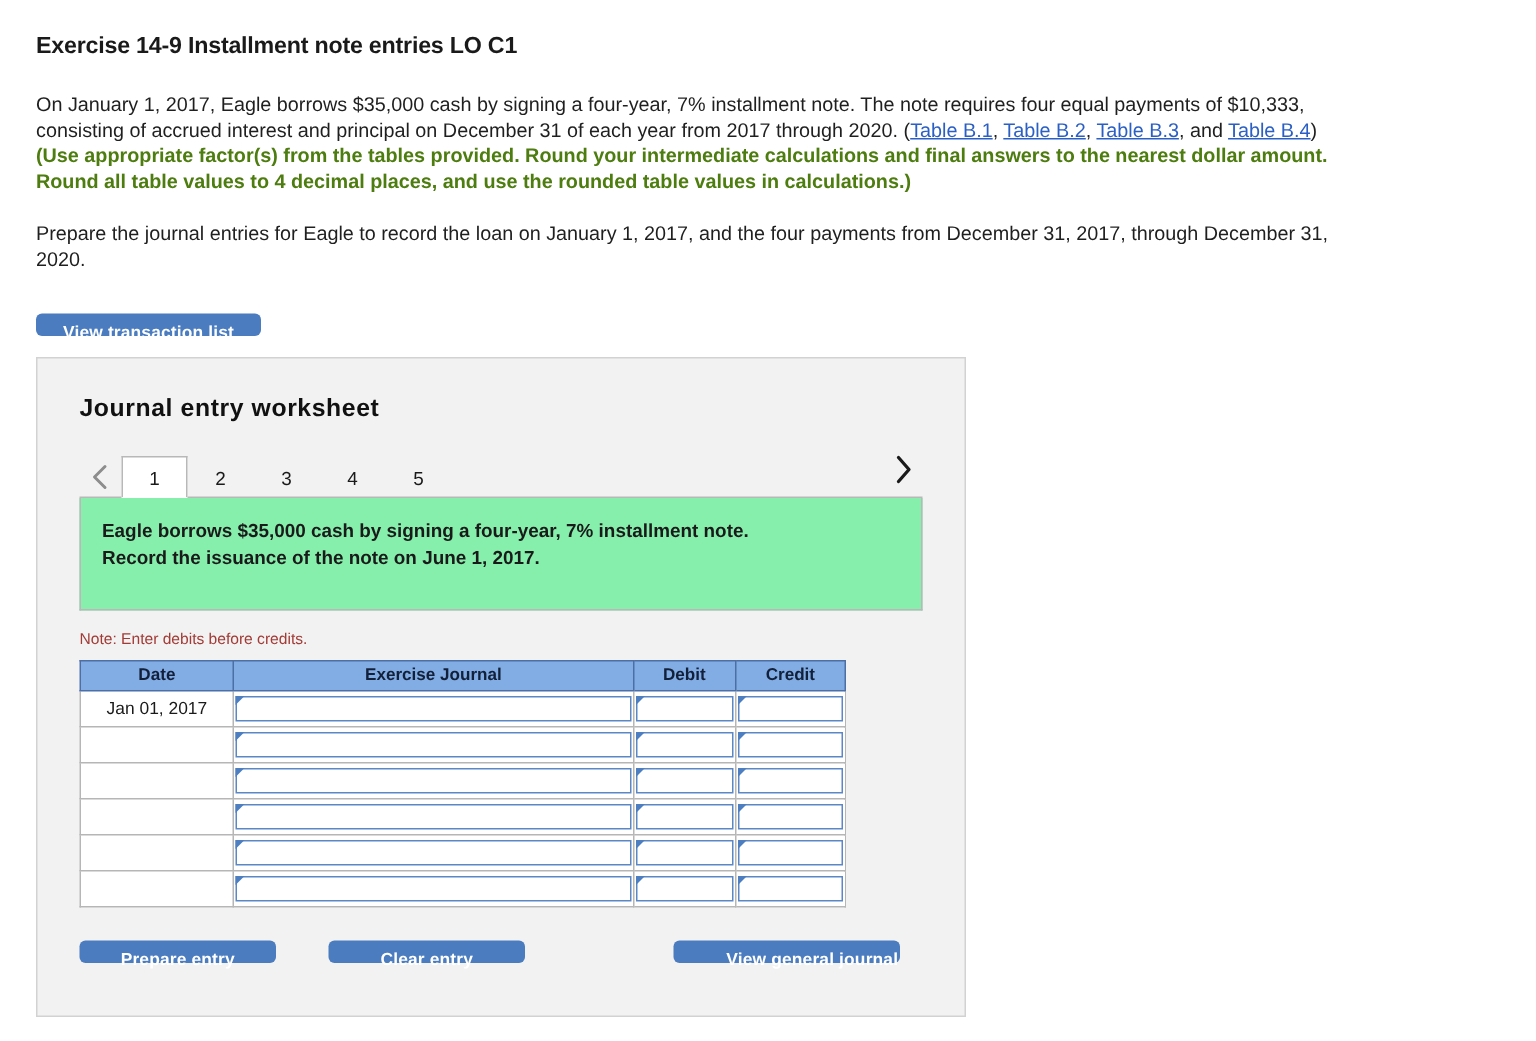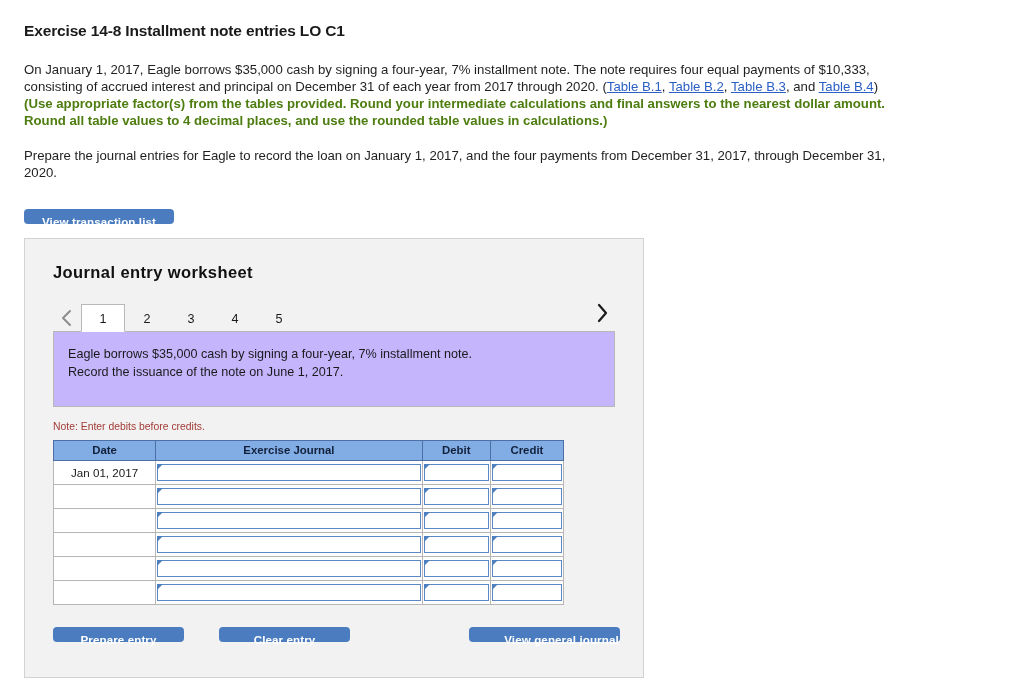--- a/index.html
+++ b/index.html
@@ -141,28 +141,29 @@
   .tab-underline {
     height: 1px;
     background: #b8b8b8;
     margin-top: -1px;
     position: relative;
     z-index: 1;
   }
 
   
   .descbox {
-    background: #c4b5fd;
+    background: #86efac;
     border: 1px solid #b8b8b8;
     border-top: none;
     box-sizing: border-box;
     padding: 13px 26px 20px 14px;
     min-height: 75px;
     position: relative;
     z-index: 2;
+    font-weight: bold;
   }
   .descbox .line {
     font-size: 12.6px;
     line-height: 18px;
     color: #1a1a1a;
   }
 
   
   .note {
     color: #a23b36;
@@ -232,28 +233,28 @@
   }
 
   
   .footer-btns {
     margin-top: 22px;
     position: relative;
     height: 28px;
   }
   .btn-record { width: 131px; position: absolute; left: 0; }
   .btn-clear  { width: 131px; position: absolute; left: 166px; }
-  .btn-viewgj { width: 151px; position: absolute; left: 416px; padding-left: 34px; }
+  .btn-viewgj { width: 151px; position: absolute; left: 396px; padding-left: 34px; }
 </style>
 </head>
 <body>
 
 <div class="page">
 
-  <h1 class="ex-title">Exercise 14-8 Installment note entries LO C1</h1>
+  <h1 class="ex-title">Exercise 14-9 Installment note entries LO C1</h1>
 
   <p class="prob"><span>On January 1, 2017, Eagle borrows $35,000 cash by signing a four-year, 7% installment note. The note requires four equal payments of $10,333, consisting of accrued interest and principal on December 31 of each year from 2017 through 2020. (</span><a class="tbl-link">Table B.1</a><span>, </span><a class="tbl-link">Table B.2</a><span>, </span><a class="tbl-link">Table B.3</a><span>, and </span><a class="tbl-link">Table B.4</a><span>) </span><span class="redbold">(Use appropriate factor(s) from the tables provided. Round your intermediate calculations and final answers to the nearest dollar amount. Round all table values to 4 decimal places, and use the rounded table values in calculations.)</span></p>
 
   <p class="prob second">Prepare the journal entries for Eagle to record the loan on January 1, 2017, and the four payments from December 31, 2017, through December 31, 2020.</p>
 
   <button class="btn btn-view-trans">View transaction list</button>
 
   <div class="panel">
 
     <div class="panel-title">Journal entry worksheet</div>

